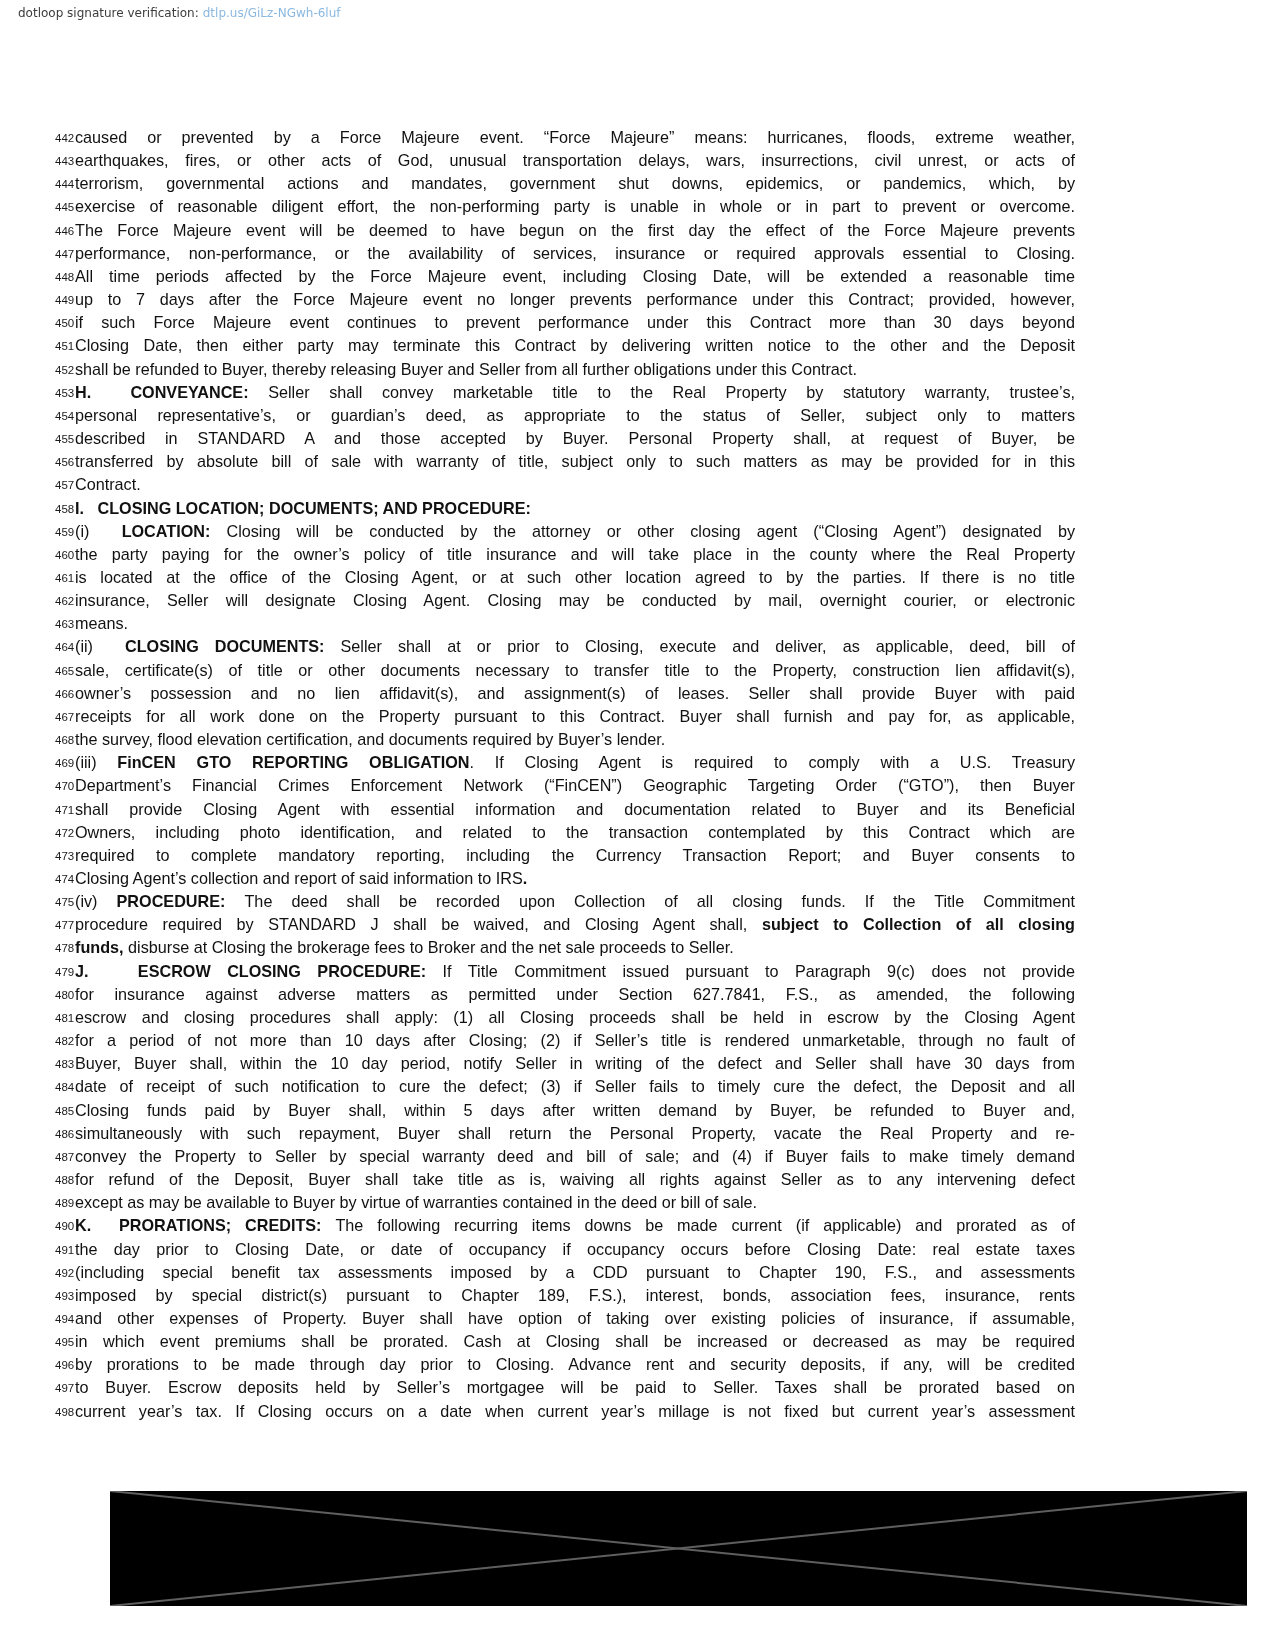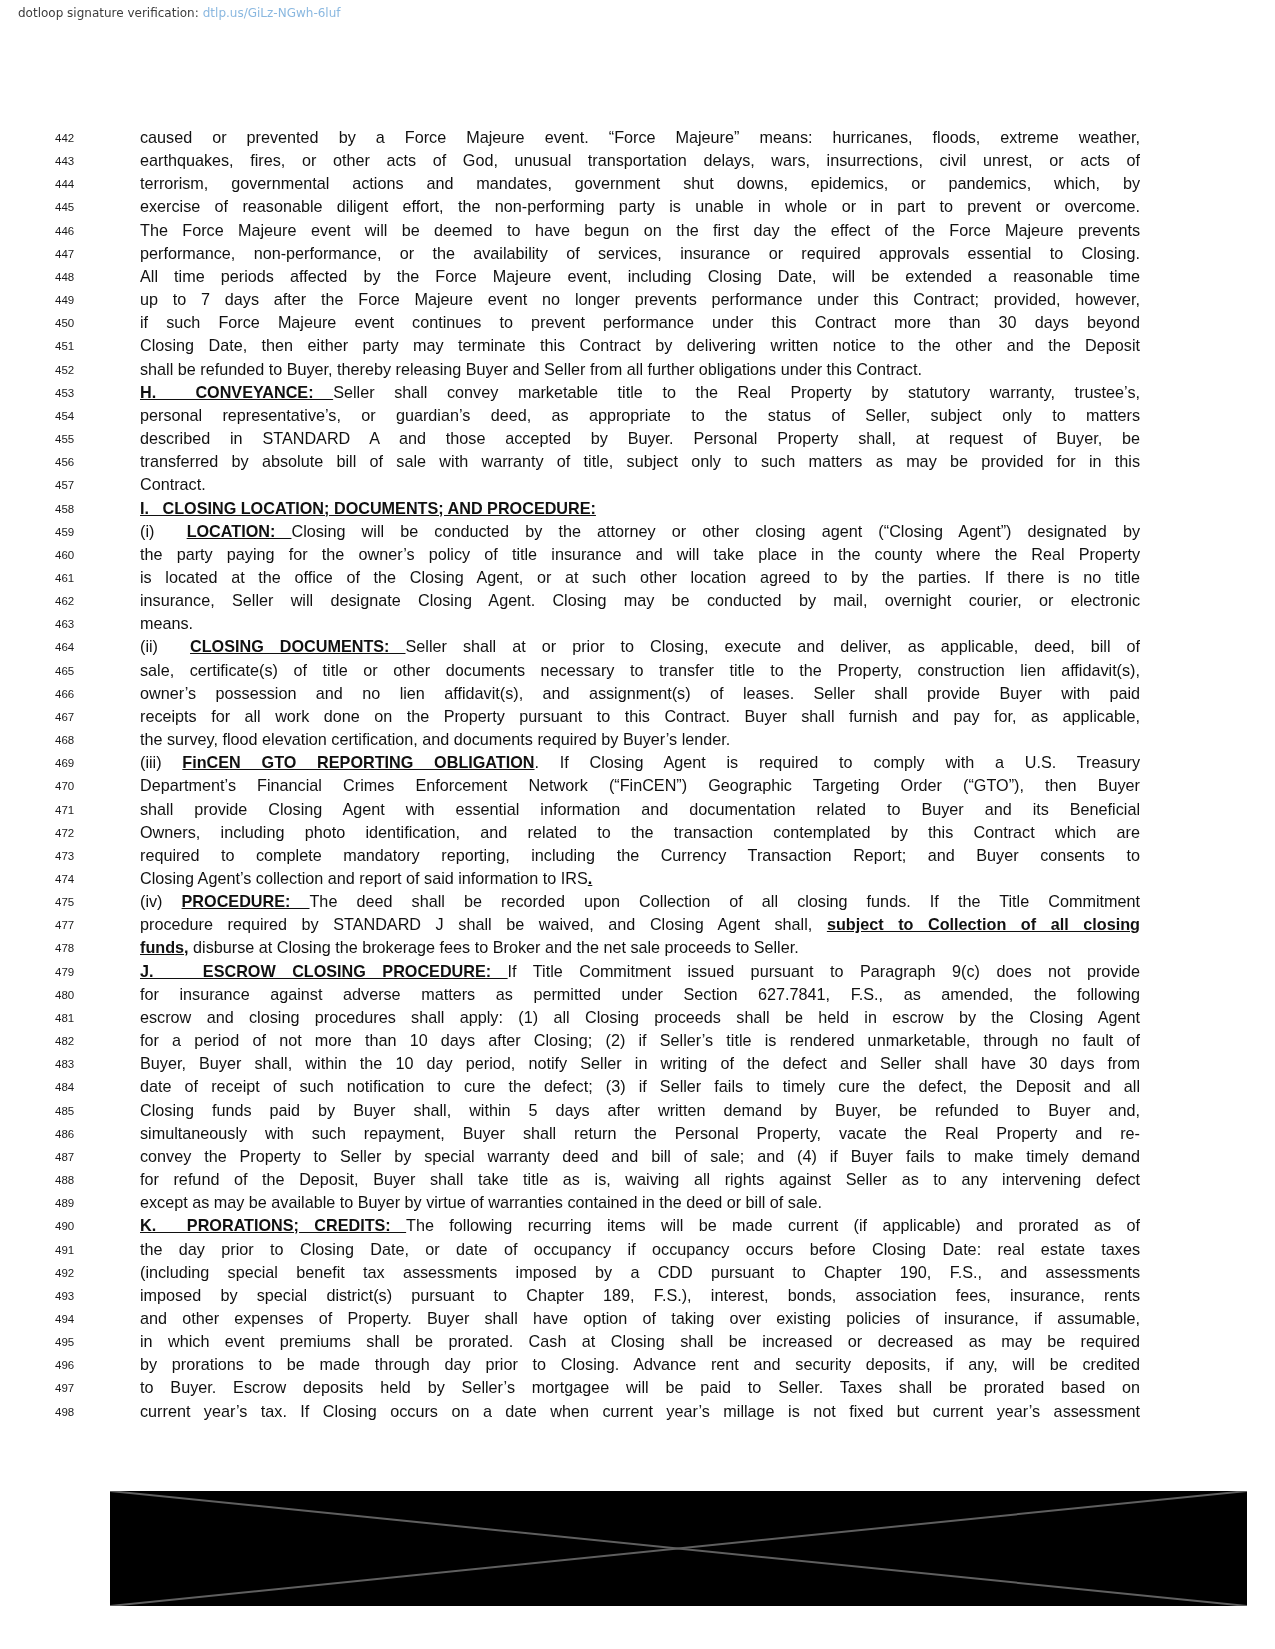--- a/index.html
+++ b/index.html
@@ -6,24 +6,24 @@
   .page{position:relative;width:1275px;height:1649px;background:#ffffff;overflow:hidden;
         font-family:"Liberation Sans",sans-serif;}
   .verify{position:absolute;left:18px;top:6px;font-family:"DejaVu Sans",sans-serif;
           font-size:12px;color:#3c3c3c;}
   .verify a{color:#8ab8e0;text-decoration:none;margin-left:4px;}
   .doc-title{position:absolute;left:0;top:73px;width:100%;text-align:center;
              font-size:19px;font-weight:bold;color:#000;letter-spacing:-0.1px;}
   .lines{position:absolute;left:55px;top:126px;width:1085px;}
   .line{display:flex;height:23.16px;line-height:23.16px;white-space:pre-wrap;}
   .lnum{flex:0 0 20px;font-size:11.5px;color:#1a1a1a;line-height:23.16px;padding-top:1px;}
-  .ltext{display:block;margin-left:65px;width:1000px;font-size:16.2px;color:#111;
+  .ltext{display:block;width:1000px;font-size:16.2px;color:#111;
          text-align:left;overflow:hidden;}
   .line.just .ltext{text-align:justify;text-align-last:justify;}
-  .b{font-weight:bold;text-decoration:underline;}
+  .b{font-weight:bold;}
   .redaction{position:absolute;left:110px;top:1491px;width:1137px;height:115px;background:#000;}
   .redaction svg{display:block;width:100%;height:100%;}
 </style>
 </head>
 <body>
 
 <div class="page">
 
   <div class="verify">
     <span>dotloop signature verification:</span><a href="#">dtlp.us/GiLz-NGwh-6luf</a>
@@ -71,21 +71,21 @@
       <div class="line just"><span class="lnum">480</span><span class="ltext"><span>for insurance against adverse matters as permitted under Section 627.7841, F.S., as amended, the following</span></span></div>
       <div class="line just"><span class="lnum">481</span><span class="ltext"><span>escrow and closing procedures shall apply: (1) all Closing proceeds shall be held in escrow by the Closing Agent</span></span></div>
       <div class="line just"><span class="lnum">482</span><span class="ltext"><span>for a period of not more than 10 days after Closing; (2) if Seller’s title is rendered unmarketable, through no fault of</span></span></div>
       <div class="line just"><span class="lnum">483</span><span class="ltext"><span>Buyer, Buyer shall, within the 10 day period, notify Seller in writing of the defect and Seller shall have 30 days from</span></span></div>
       <div class="line just"><span class="lnum">484</span><span class="ltext"><span>date of receipt of such notification to cure the defect; (3) if Seller fails to timely cure the defect, the Deposit and all</span></span></div>
       <div class="line just"><span class="lnum">485</span><span class="ltext"><span>Closing funds paid by Buyer shall, within 5 days after written demand by Buyer, be refunded to Buyer and,</span></span></div>
       <div class="line just"><span class="lnum">486</span><span class="ltext"><span>simultaneously with such repayment, Buyer shall return the Personal Property, vacate the Real Property and re-</span></span></div>
       <div class="line just"><span class="lnum">487</span><span class="ltext"><span>convey the Property to Seller by special warranty deed and bill of sale; and (4) if Buyer fails to make timely demand</span></span></div>
       <div class="line just"><span class="lnum">488</span><span class="ltext"><span>for refund of the Deposit, Buyer shall take title as is, waiving all rights against Seller as to any intervening defect</span></span></div>
       <div class="line"><span class="lnum">489</span><span class="ltext"><span>except as may be available to Buyer by virtue of warranties contained in the deed or bill of sale.</span></span></div>
-      <div class="line just"><span class="lnum">490</span><span class="ltext"><span class="b">K.&nbsp; PRORATIONS; CREDITS: </span><span>The following recurring items will be made current (if applicable) and prorated as of</span></span></div>
+      <div class="line just"><span class="lnum">490</span><span class="ltext"><span class="b">K.&nbsp; PRORATIONS; CREDITS: </span><span>The following recurring items downs be made current (if applicable) and prorated as of</span></span></div>
       <div class="line just"><span class="lnum">491</span><span class="ltext"><span>the day prior to Closing Date, or date of occupancy if occupancy occurs before Closing Date: real estate taxes</span></span></div>
       <div class="line just"><span class="lnum">492</span><span class="ltext"><span>(including special benefit tax assessments imposed by a CDD pursuant to Chapter 190, F.S., and assessments</span></span></div>
       <div class="line just"><span class="lnum">493</span><span class="ltext"><span>imposed by special district(s) pursuant to Chapter 189, F.S.), interest, bonds, association fees, insurance, rents</span></span></div>
       <div class="line just"><span class="lnum">494</span><span class="ltext"><span>and other expenses of Property. Buyer shall have option of taking over existing policies of insurance, if assumable,</span></span></div>
       <div class="line just"><span class="lnum">495</span><span class="ltext"><span>in which event premiums shall be prorated. Cash at Closing shall be increased or decreased as may be required</span></span></div>
       <div class="line just"><span class="lnum">496</span><span class="ltext"><span>by prorations to be made through day prior to Closing. Advance rent and security deposits, if any, will be credited</span></span></div>
       <div class="line just"><span class="lnum">497</span><span class="ltext"><span>to Buyer. Escrow deposits held by Seller’s mortgagee will be paid to Seller. Taxes shall be prorated based on</span></span></div>
       <div class="line just"><span class="lnum">498</span><span class="ltext"><span>current year’s tax. If Closing occurs on a date when current year’s millage is not fixed but current year’s assessment</span></span></div>
     </div>
 

